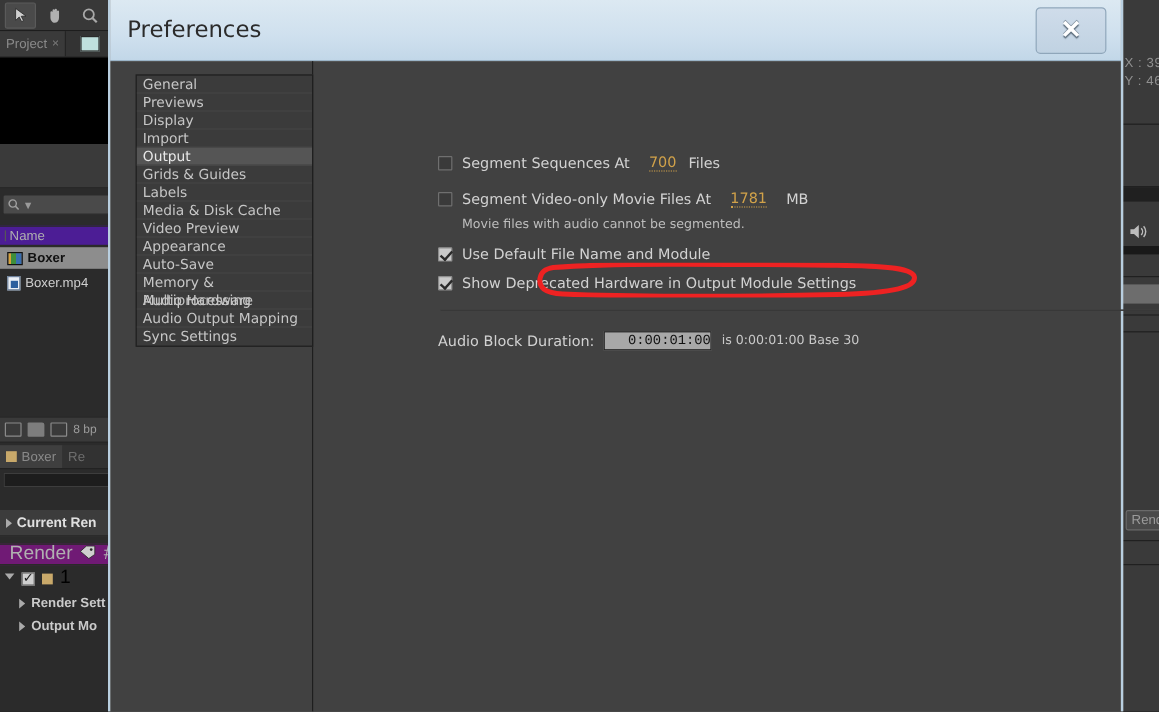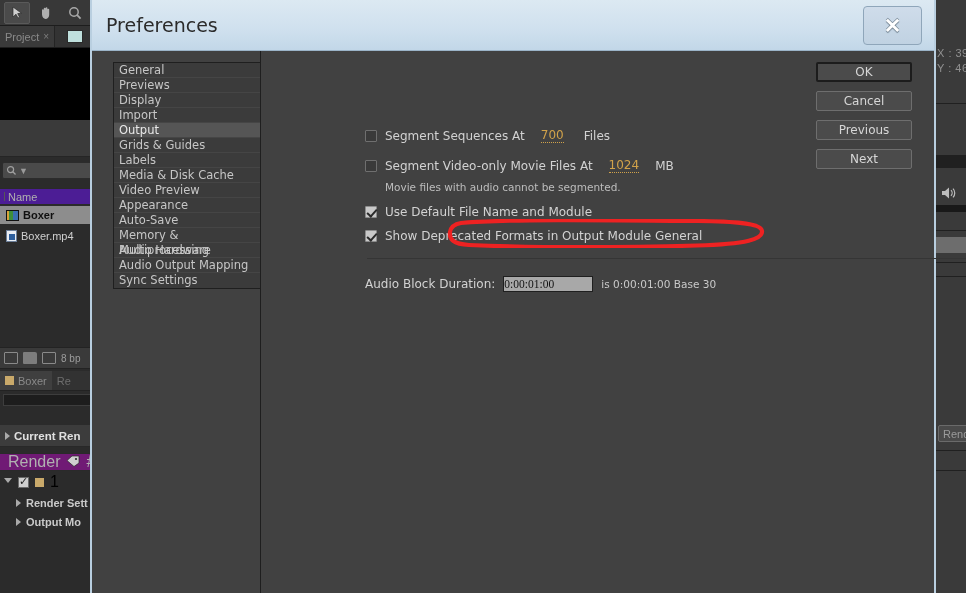--- a/index.html
+++ b/index.html
@@ -176,22 +176,22 @@
     position:absolute; font-size:10.5px; color:#bdbdbd;
     font-family:"DejaVu Sans", sans-serif;
   }
 
   .hr { position:absolute; left:92px; top:207px; width:713px; height:1px; background:#4f4f4f; border-top:1px solid #353535;}
 
   .abd-row { position:absolute; left:90px; top:225px; display:flex; align-items:center; gap:8px; }
   .abd-label { font-size:12px; color:#d2d2d2; font-family:"DejaVu Sans", sans-serif;}
   .abd-input {
     width:90px; height:16px; background:#a8a8a8; border:1px solid #1f1f1f;
-    font-size:11.5px; color:#121212; text-align:left; line-height:15px;
-    font-family:Liberation Serif, serif;
+    font-size:11.5px; color:#121212; text-align:right; line-height:15px;
+    font-family:Liberation Mono, monospace;
   }
   .abd-suffix { font-size:10.5px; color:#c9c9c9; font-family:"DejaVu Sans", sans-serif; }
 
   .btn-col { position:absolute; right:22px; top:11px; width:96px; display:flex; flex-direction:column; gap:9px; }
   .dbtn {
     height:20px; border-radius:2px; background:#4b4b4b;
     border:1px solid #6e6e6e; color:#d6d6d6; font-size:12px;
     display:flex; align-items:center; justify-content:center;
     font-family:"DejaVu Sans", sans-serif;
   }
@@ -362,61 +362,55 @@
         <div class="cat-item">Audio Output Mapping</div>
         <div class="cat-item" style="border-bottom:none;">Sync Settings</div>
       </div>
 
       <div class="pane">
 
         <div class="chk-row" style="left:90px; top:77px;">
           <span class="cbx"></span>
           <span class="lbl">Segment Sequences At</span>
           <span class="scrub" style="margin-left:8px;">700</span>
-          <span class="lbl" style="margin-left:12px;">Files</span>
+          <span class="lbl" style="margin-left:2px;">Files</span>
         </div>
 
         <div class="chk-row" style="left:90px; top:107px;">
           <span class="cbx"></span>
           <span class="lbl">Segment Video-only Movie Files At</span>
-          <span class="scrub" style="margin-left:8px;">1024</span>
+          <span class="scrub" style="margin-left:8px;">1781</span>
           <span class="lbl" style="margin-left:8px;">MB</span>
         </div>
 
         <div class="note" style="left:110px; top:130px;">Movie files with audio cannot be segmented.</div>
 
         <div class="chk-row" style="left:90px; top:154px;">
           <span class="cbx on"></span>
           <span class="lbl">Use Default File Name and Module</span>
         </div>
 
         <div class="chk-row" style="left:90px; top:178px;">
           <span class="cbx on"></span>
-          <span class="lbl">Show Deprecated Formats in Output Module General</span>
+          <span class="lbl">Show Deprecated Hardware in Output Module Settings</span>
         </div>
 
         <svg class="annot" viewBox="0 0 318 29">
           <path d="M14 4 C60 0, 150 1, 250 2 C295 2.5, 314 5, 315 12
                    C316 20, 300 25, 250 26.5 C160 29, 70 28, 22 26
                    C6 25, 2 20, 3 13 C4 7, 8 5, 14 4 Z" fill="none" stroke="#ee2222" stroke-width="4.2" stroke-linecap="round" stroke-linejoin="round"></path>
         </svg>
 
         <div class="hr"></div>
 
         <div class="abd-row">
           <span class="abd-label">Audio Block Duration:</span>
           <span class="abd-input">0:00:01:00</span>
           <span class="abd-suffix">is 0:00:01:00  Base 30</span>
         </div>
 
       </div>
 
-      <div class="btn-col">
-        <div class="dbtn primary">OK</div>
-        <div class="dbtn">Cancel</div>
-        <div class="dbtn">Previous</div>
-        <div class="dbtn">Next</div>
-      </div>
 
     </div>
   </div>
 
 </div>
 
 </body></html>

